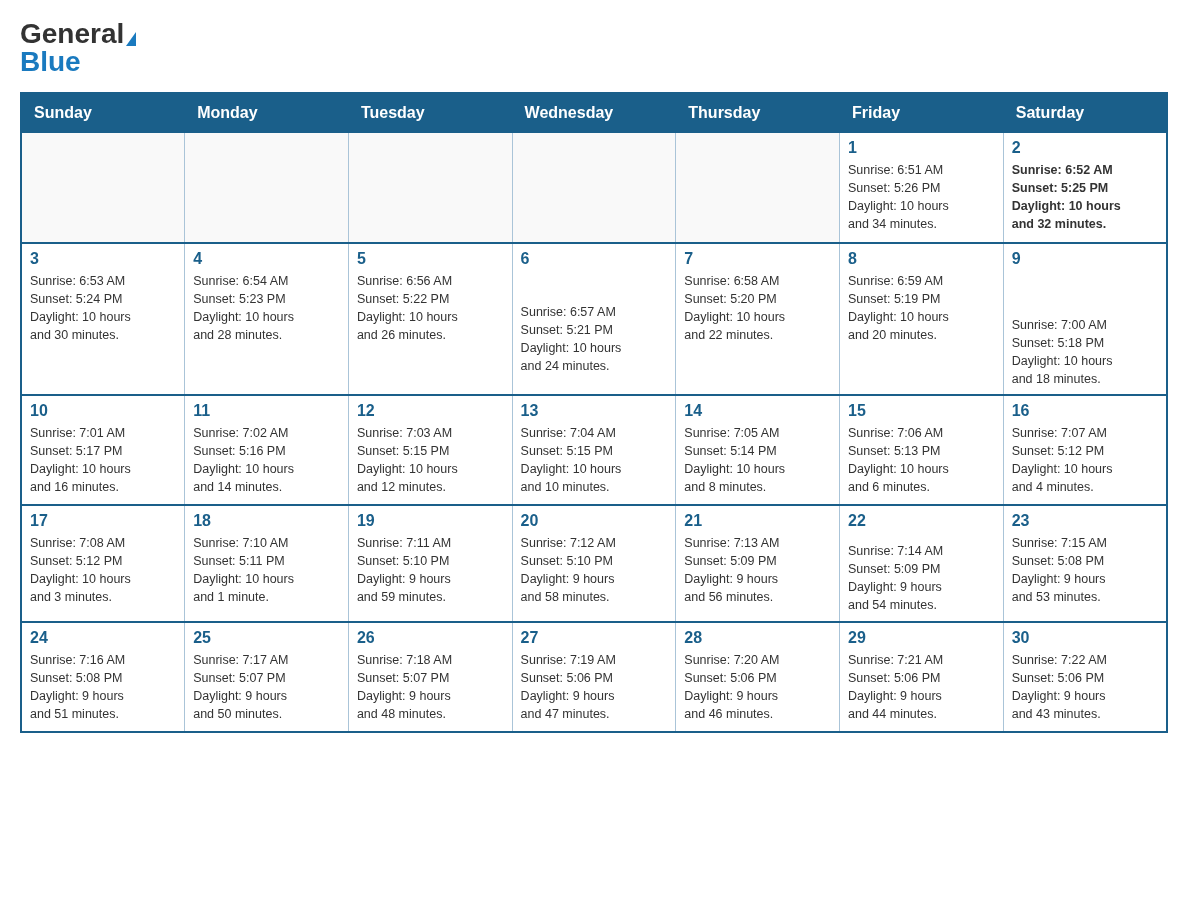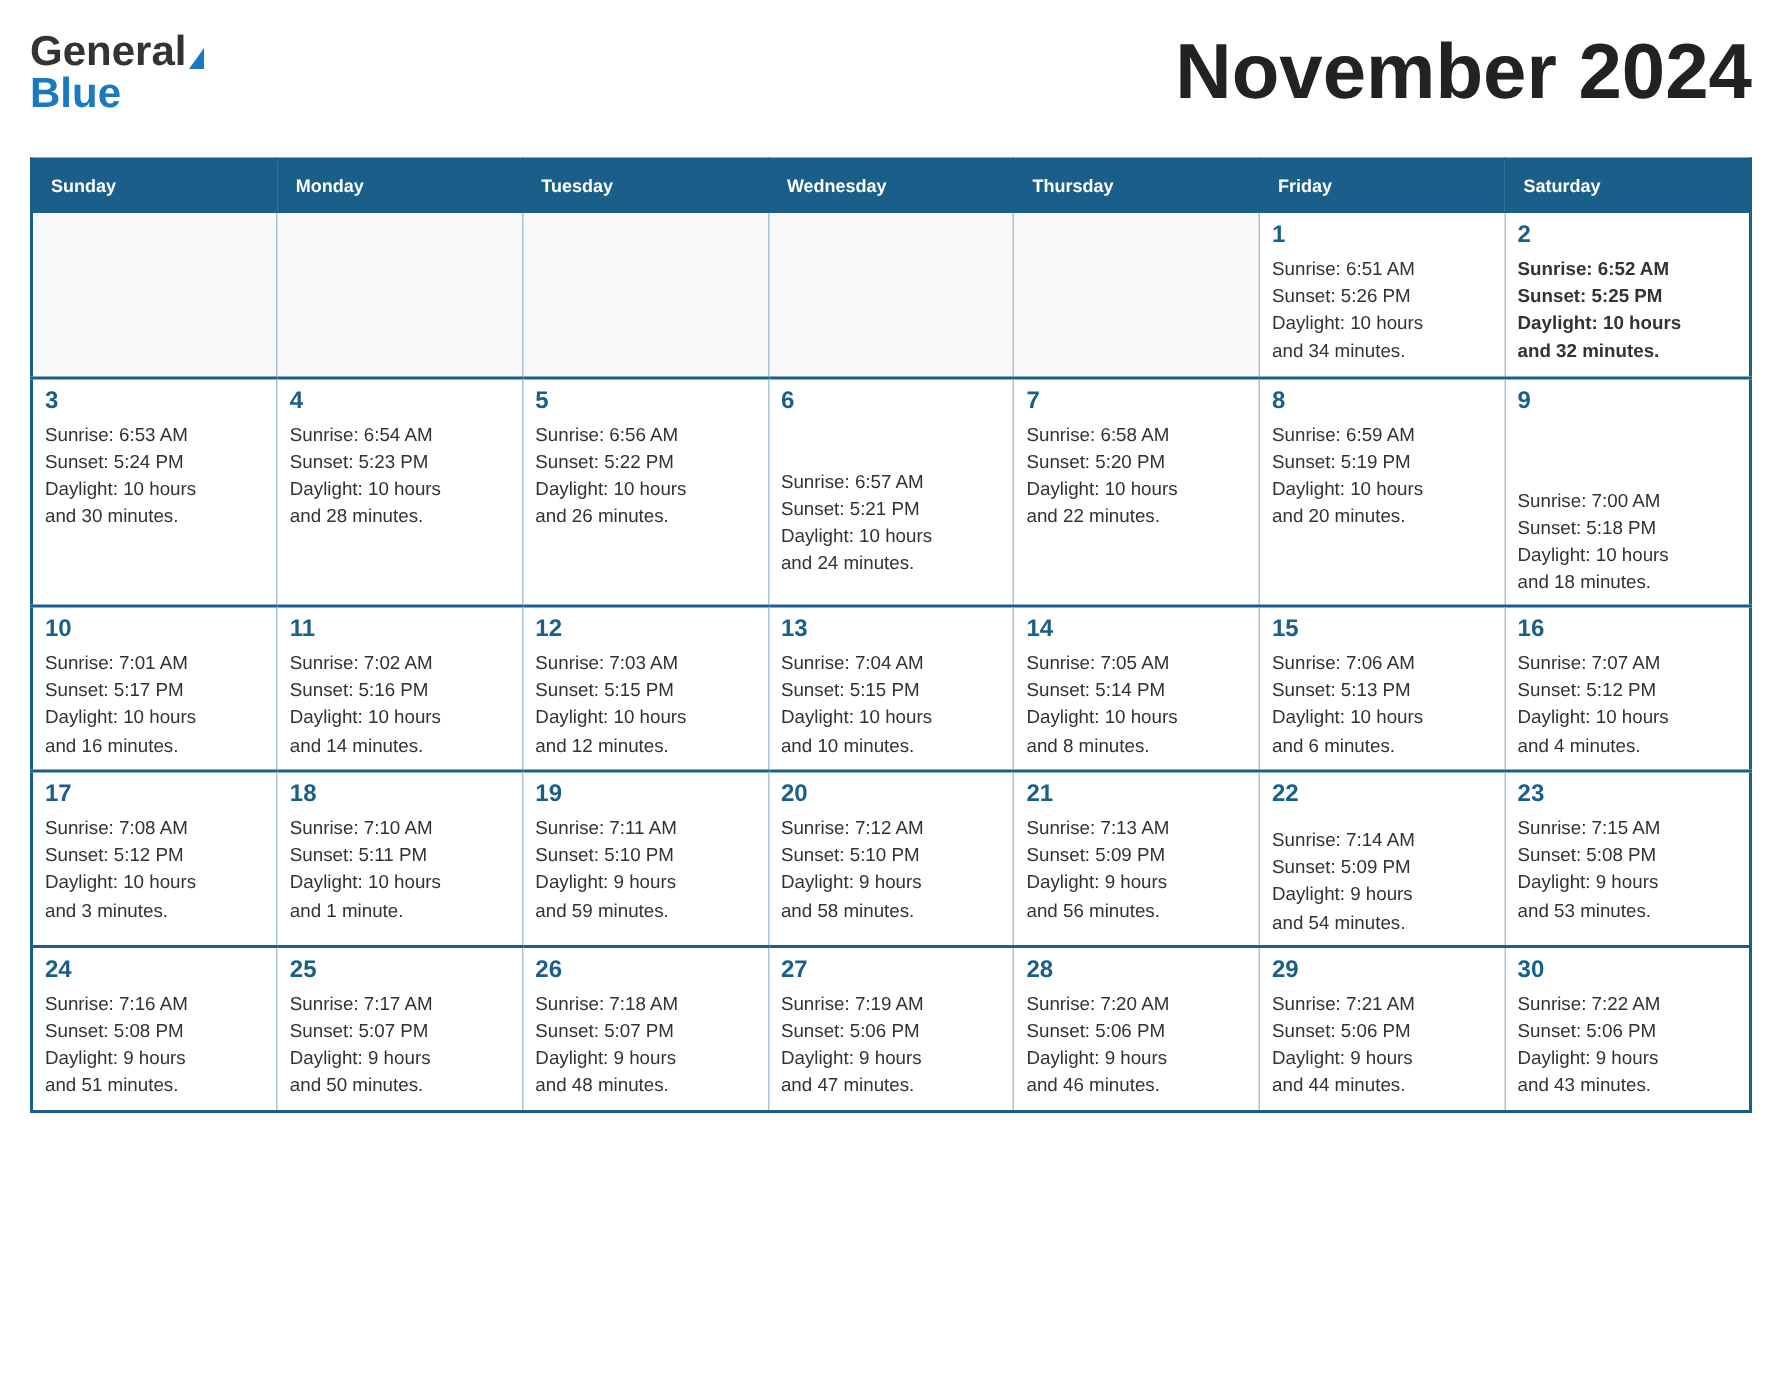--- a/index.html
+++ b/index.html
@@ -7,21 +7,21 @@
       background: #fff;
       font-family: Arial, sans-serif;
       width: 1188px;
       min-height: 918px;
       padding: 20px;
     }
     .header {
       display: flex;
       justify-content: space-between;
       align-items: flex-start;
-      margin-bottom: 28px;
+      margin-bottom: 16px;
     }
     .logo {
       display: flex;
       flex-direction: column;
       align-items: flex-start;
     }
     .logo-general {
       font-size: 28px;
       font-weight: bold;
       color: #333;
@@ -57,21 +57,21 @@
       margin-top: 4px;
     }
     .calendar {
       width: 100%;
       border-collapse: collapse;
       border: 2px solid #1a5f8a;
     }
     .calendar th {
       background-color: #1a5f8a;
       color: #fff;
-      font-size: 12px;
+      font-size: 16px;
       font-weight: bold;
       padding: 10px 12px;
       text-align: left;
       border: 1px solid #1a5f8a;
     }
     .calendar td {
       vertical-align: top;
       border: 1px solid #aac4d8;
       padding: 6px 8px;
       width: calc(100% / 7);
@@ -102,21 +102,20 @@
 <body>
 
 <div class="header">
   <div class="logo">
     <div>
       <span class="logo-general">General</span><span class="logo-triangle"></span>
     </div>
     <span class="logo-blue">Blue</span>
   </div>
   <div class="title-block">
-    <div class="month-title">November 2024</div>
   </div>
 </div>
 
 <table class="calendar">
   <thead>
     <tr>
     <th>Sunday</th>
         <th>Monday</th>
         <th>Tuesday</th>
         <th>Wednesday</th>

